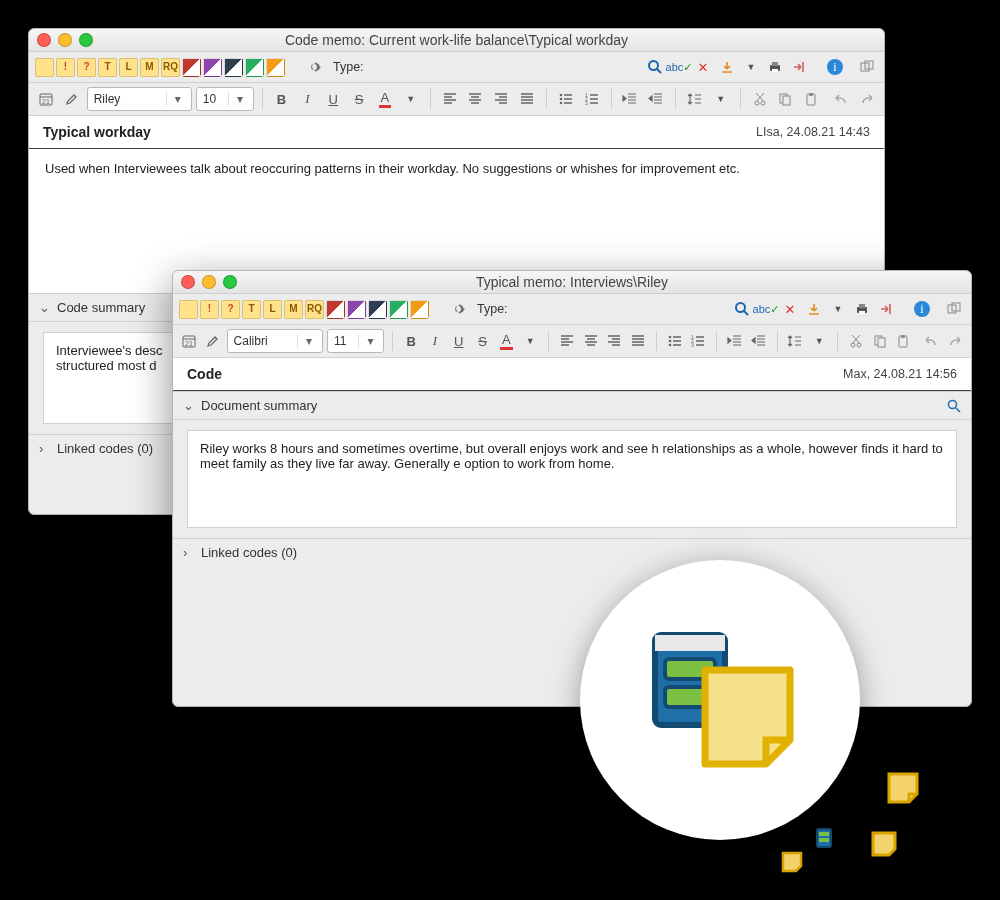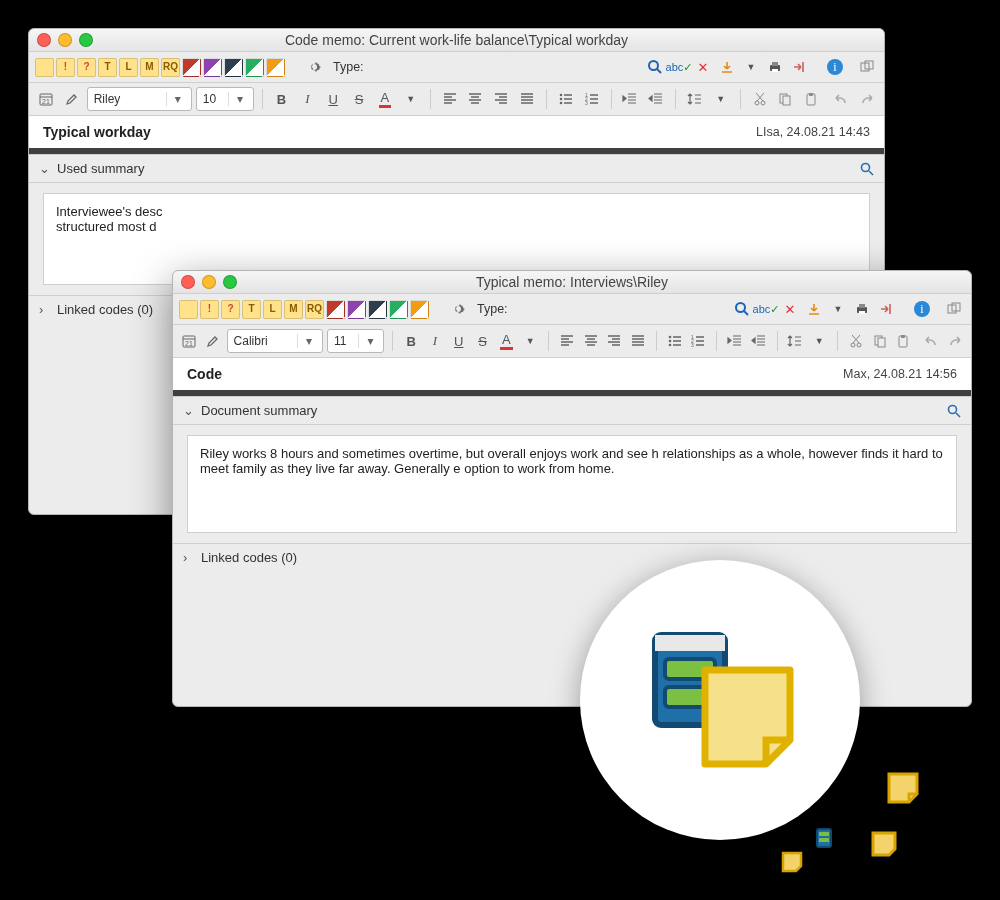--- a/index.html
+++ b/index.html
@@ -82,21 +82,21 @@
     display:flex; align-items:center; padding:0 6px; font-size:12px; color:#333;
     gap:6px;
   }
   .combo-dd { width:14px; text-align:center; color:#666; border-left:1px solid #ddd; padding-left:4px;}
   .fbtn {
     width:24px;height:22px;display:flex;align-items:center;justify-content:center;
     color:#555;border-radius:3px;font:13px Arial;
   }
 
   .doc-head {
-    background:#fff; border-bottom:6px solid #404040;
+    background:#fff; border-bottom:1px solid #404040;
     display:flex; align-items:center; justify-content:space-between;
     padding:8px 14px;
   }
   .doc-title{font-weight:bold; font-size:14px;}
   .doc-meta{color:#444; font-size:12.5px;}
 
   .doc-body {
     background:#fff; padding:12px 16px; min-height:80px; font-size:13px; color:#222;
   }
 
@@ -319,24 +319,27 @@
         <svg width="18" height="16">
           <path d="M5 12a5 5 0 015-5h4m0 0l-3-3m3 3l-3 3" stroke="#aaa" stroke-width="1.6" fill="none"></path>
         </svg>
       </div>
   </div>
 
   <div class="doc-head">
     <span class="doc-title">Typical workday</span>
     <span class="doc-meta">LIsa, 24.08.21 14:43</span>
   </div>
+  <div class="doc-body" style="height:120px">
+    <span>Used when Interviewees talk about reoccuring patterns in their workday. No suggestions or whishes for improvement etc.</span>
+  </div>
 
   <div class="section-head">
     <span class="chev">⌄</span>
-    <span>Used summary</span>
+    <span>Code summary</span>
     <span class="srch">
         <svg width="14" height="14">
           <circle cx="5.5" cy="5.5" r="4" fill="none" stroke="#2a6db0" stroke-width="1.6"></circle>
           <line x1="9" y1="9" x2="13" y2="13" stroke="#2a6db0" stroke-width="1.6"></line>
         </svg>
       </span>
   </div>
   <div class="summary-box" style="white-space:pre-line;height:70px">Interviewee's desc
 structured most d</div>
 

